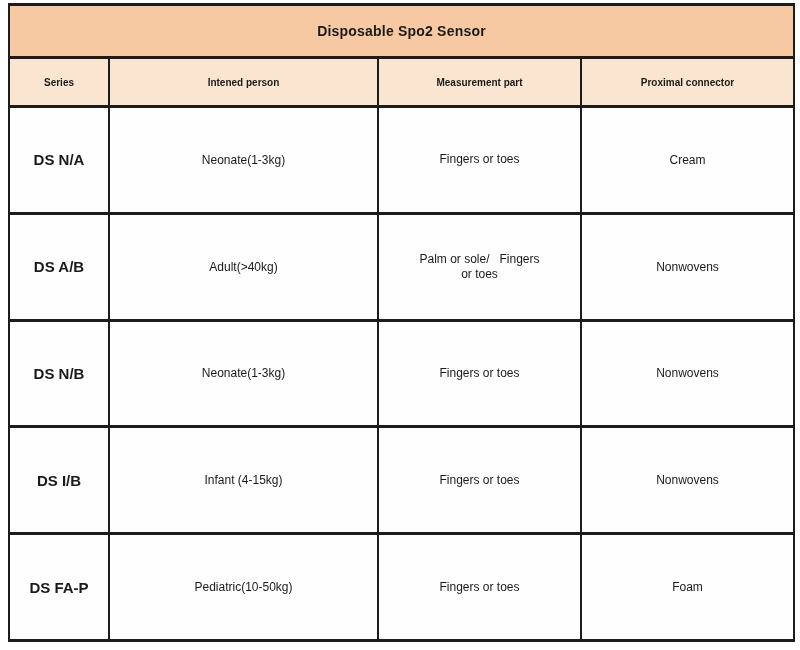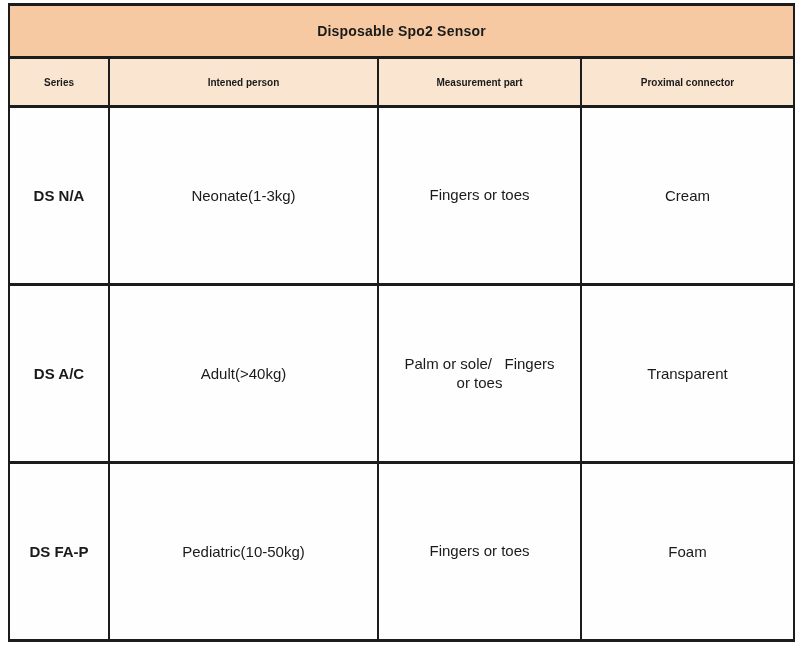--- a/index.html
+++ b/index.html
@@ -42,21 +42,21 @@
     height:46px;
     letter-spacing:.2px;
   }
   .header-row th{
     background:var(--header-bg);
     font-weight:bold;
     font-size:10px;
     height:42px;
   }
   .spec-table tbody td{
-    font-size:15px;
+    font-size:12px;
     height:44px;
   }
   .spec-table tbody td.c0{
     font-weight:bold;
     font-size:15px;
   }
   .spec-table tbody td.c2{
     white-space:pre-line;
     line-height:1.25;
   }
@@ -83,25 +83,37 @@
     </tr>
   </thead>
   <tbody>
       <tr>
         <td class="c0">DS N/A</td>
         <td class="c1">Neonate(1-3kg)</td>
         <td class="c2">Fingers or toes</td>
         <td class="c3">Cream</td>
       </tr>
       <tr>
-        <td class="c0">DS A/C</td>
+        <td class="c0">DS A/B</td>
         <td class="c1">Adult(&gt;40kg)</td>
         <td class="c2">Palm or sole/&nbsp;&nbsp; Fingers
 or toes</td>
-        <td class="c3">Transparent</td>
+        <td class="c3">Nonwovens</td>
+      </tr>
+      <tr>
+        <td class="c0">DS N/B</td>
+        <td class="c1">Neonate(1-3kg)</td>
+        <td class="c2">Fingers or toes</td>
+        <td class="c3">Nonwovens</td>
+      </tr>
+      <tr>
+        <td class="c0">DS I/B</td>
+        <td class="c1">Infant (4-15kg)</td>
+        <td class="c2">Fingers or toes</td>
+        <td class="c3">Nonwovens</td>
       </tr>
       <tr>
         <td class="c0">DS FA-P</td>
         <td class="c1">Pediatric(10-50kg)</td>
         <td class="c2">Fingers or toes</td>
         <td class="c3">Foam</td>
       </tr>
     </tbody>
 </table>
 

